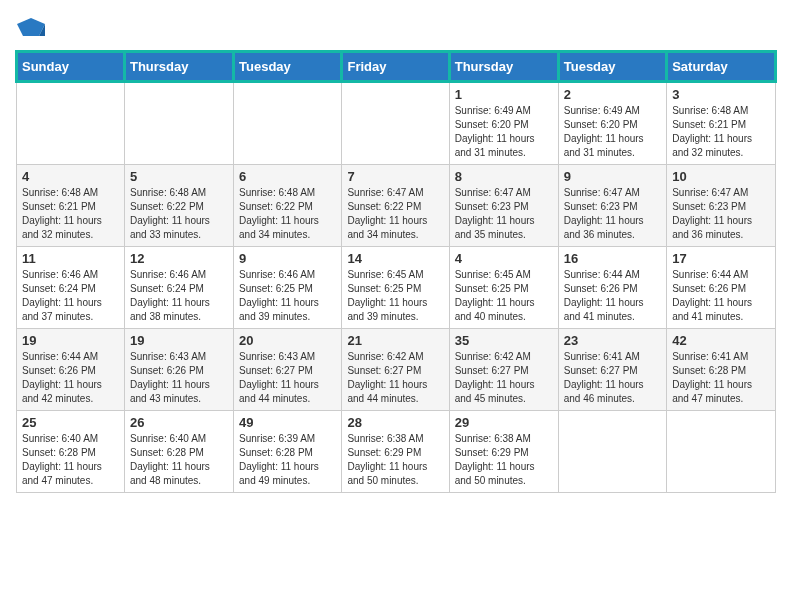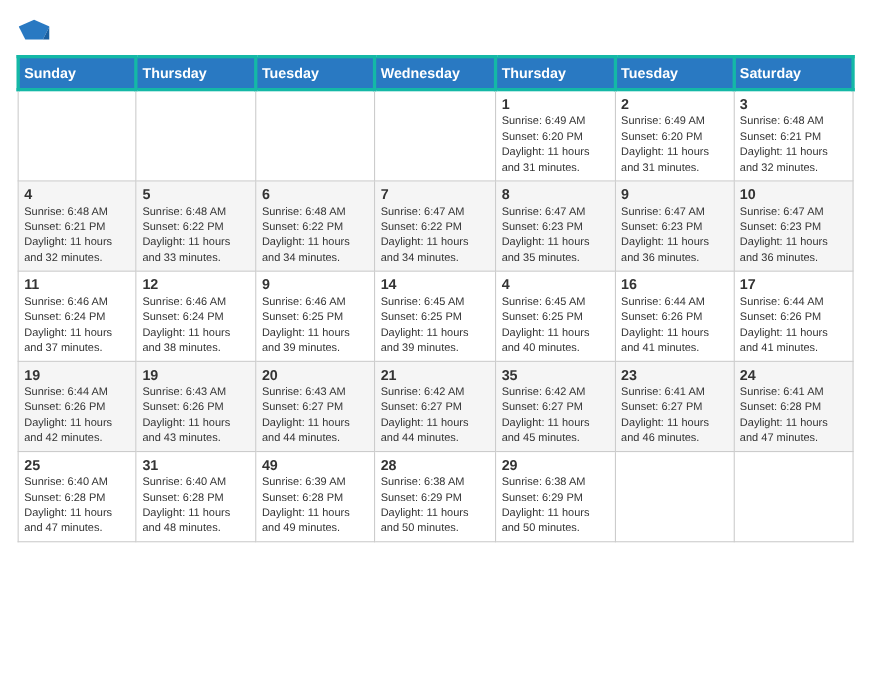--- a/index.html
+++ b/index.html
@@ -113,21 +113,21 @@
     <div class="subtitle"></div>
   </div>
 </div>
 
 <table>
   <thead>
     <tr>
     <th>Sunday</th>
         <th>Thursday</th>
         <th>Tuesday</th>
-        <th>Wednesday</th>
+        <th>Friday</th>
         <th>Thursday</th>
         <th>Tuesday</th>
         <th>Saturday</th>
       </tr>
   </thead>
   <tbody id="calendar-body">
   <tr>
         <td class="empty-cell"></td>
         <td class="empty-cell"></td>
         <td class="empty-cell"></td>
@@ -293,37 +293,37 @@
 and 45 minutes.</div>
         </td>
         <td>
           <div class="day-number">23</div>
           <div class="day-info" style="white-space: pre-line;">Sunrise: 6:41 AM
 Sunset: 6:27 PM
 Daylight: 11 hours
 and 46 minutes.</div>
         </td>
         <td>
-          <div class="day-number">24</div>
+          <div class="day-number">42</div>
           <div class="day-info" style="white-space: pre-line;">Sunrise: 6:41 AM
 Sunset: 6:28 PM
 Daylight: 11 hours
 and 47 minutes.</div>
         </td>
       </tr>
       <tr>
         <td>
           <div class="day-number">25</div>
           <div class="day-info" style="white-space: pre-line;">Sunrise: 6:40 AM
 Sunset: 6:28 PM
 Daylight: 11 hours
 and 47 minutes.</div>
         </td>
         <td>
-          <div class="day-number">31</div>
+          <div class="day-number">26</div>
           <div class="day-info" style="white-space: pre-line;">Sunrise: 6:40 AM
 Sunset: 6:28 PM
 Daylight: 11 hours
 and 48 minutes.</div>
         </td>
         <td>
           <div class="day-number">49</div>
           <div class="day-info" style="white-space: pre-line;">Sunrise: 6:39 AM
 Sunset: 6:28 PM
 Daylight: 11 hours

